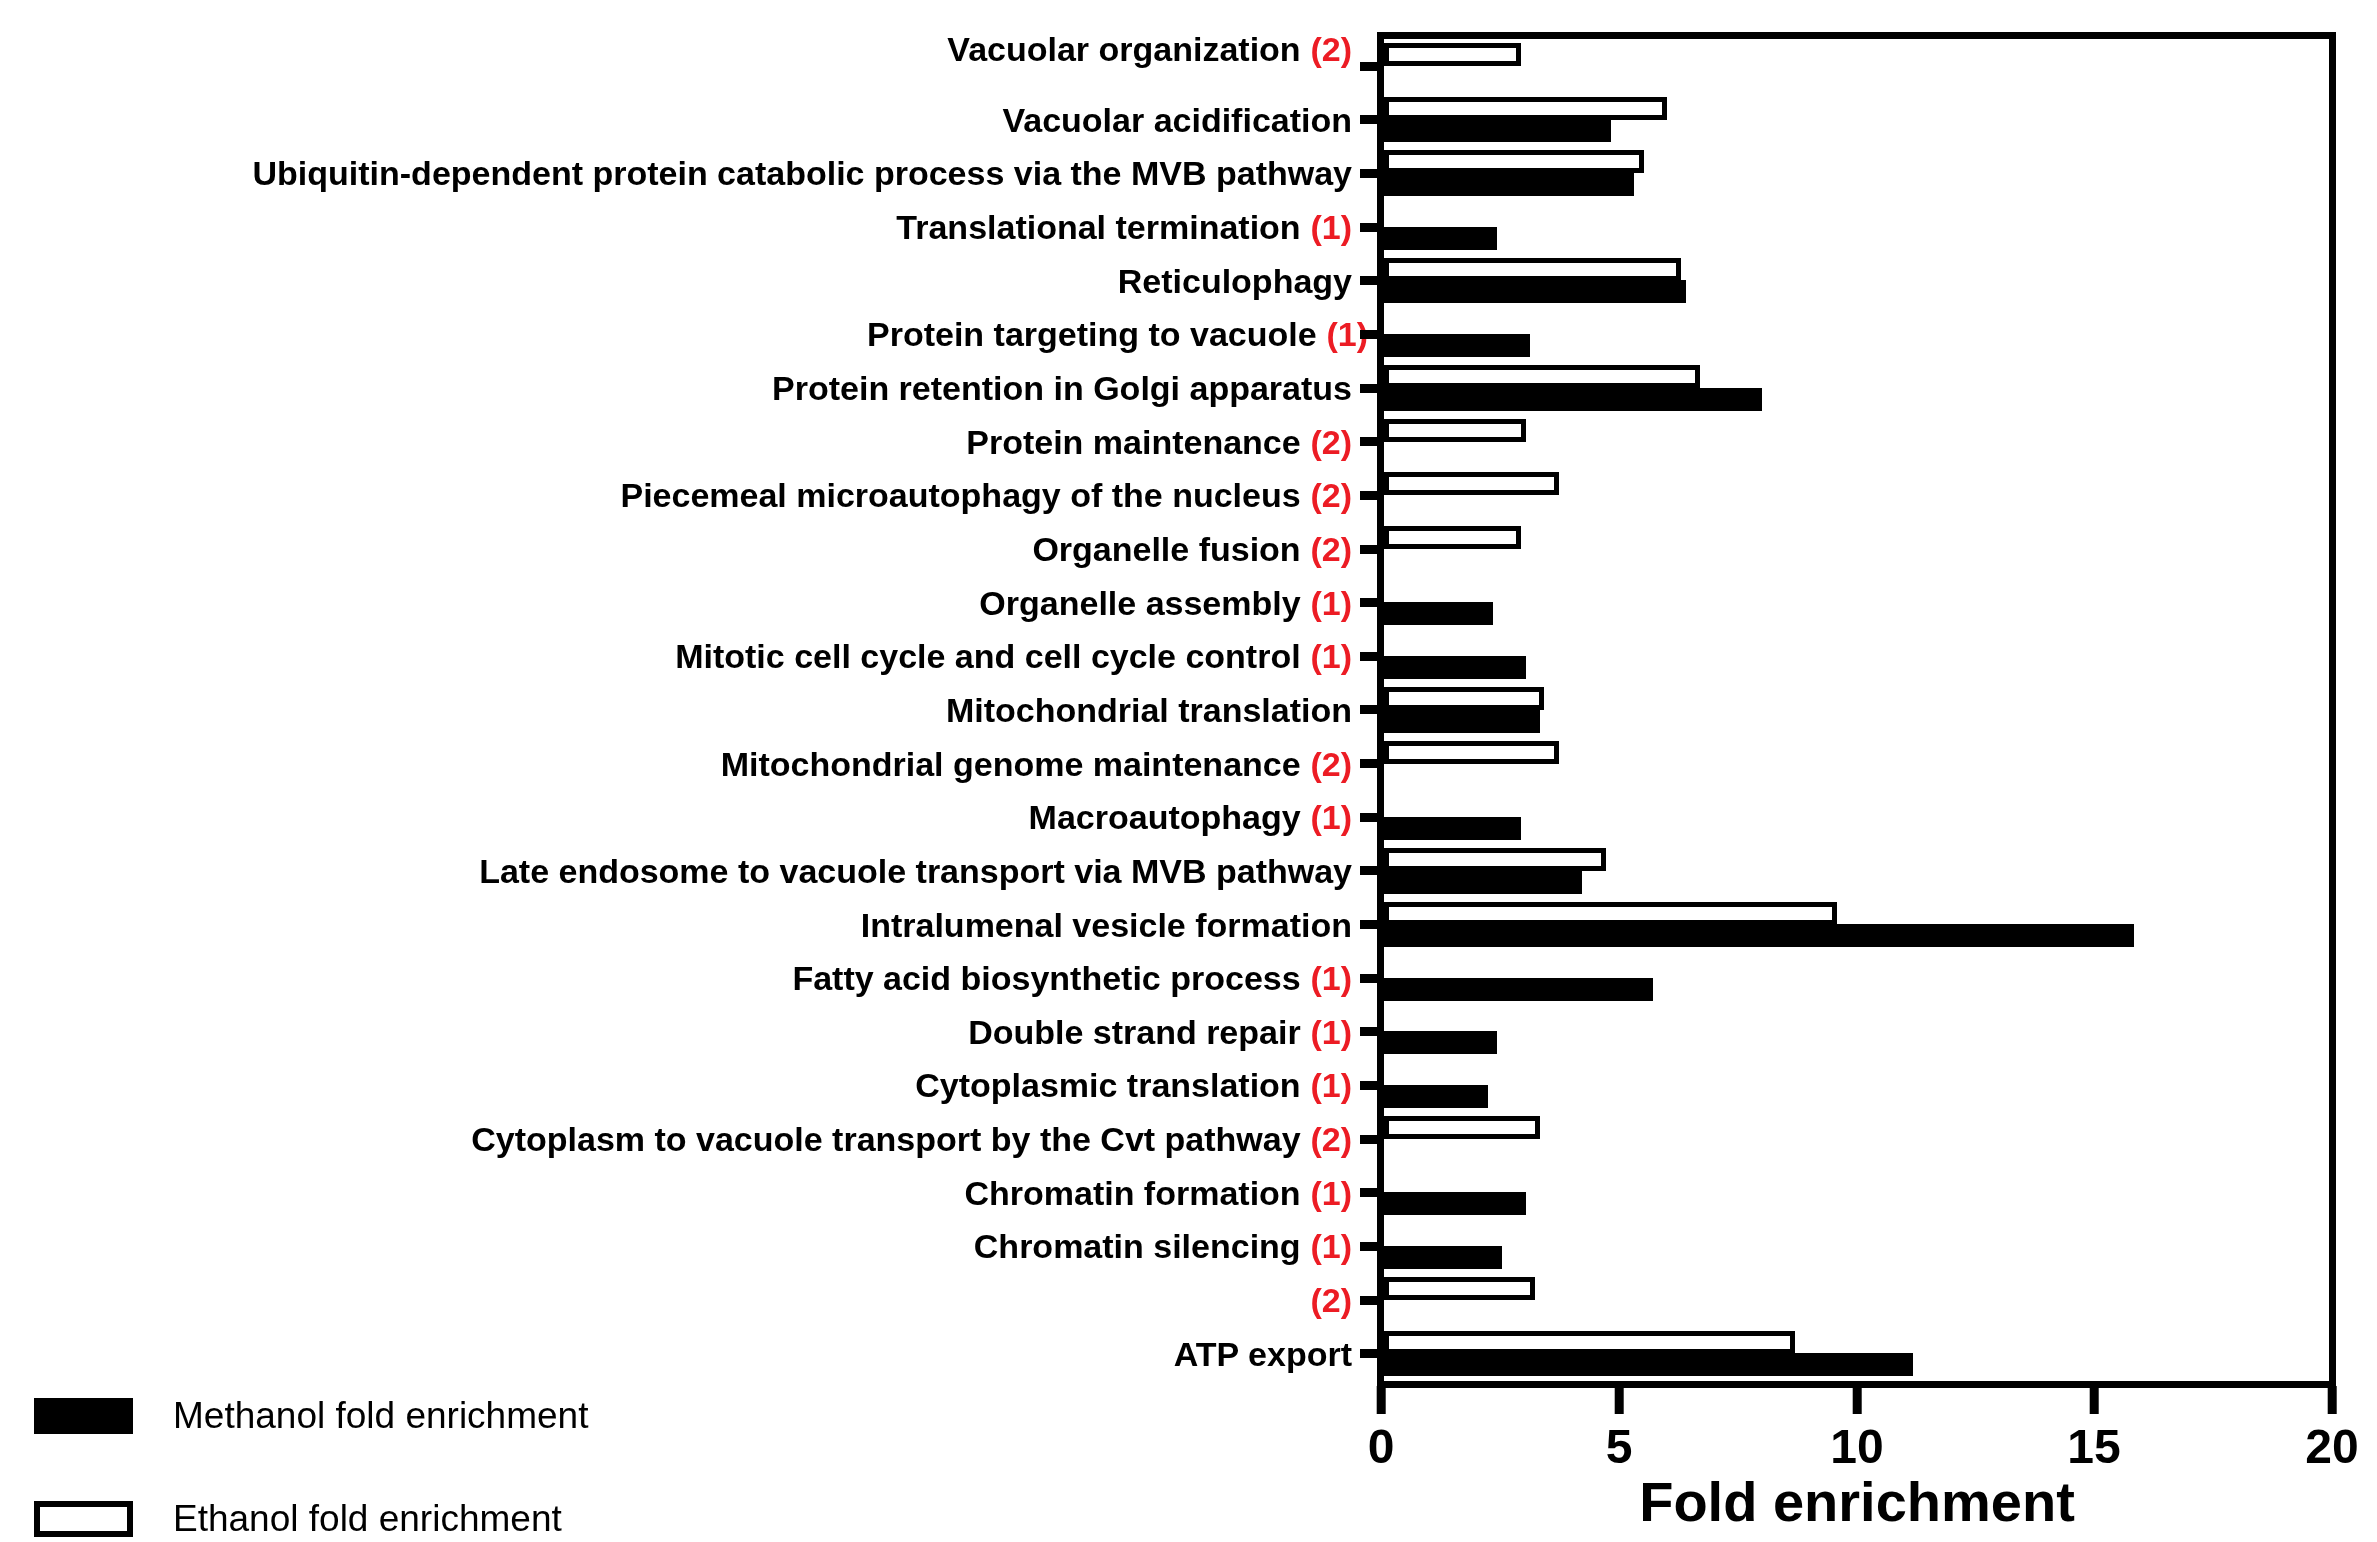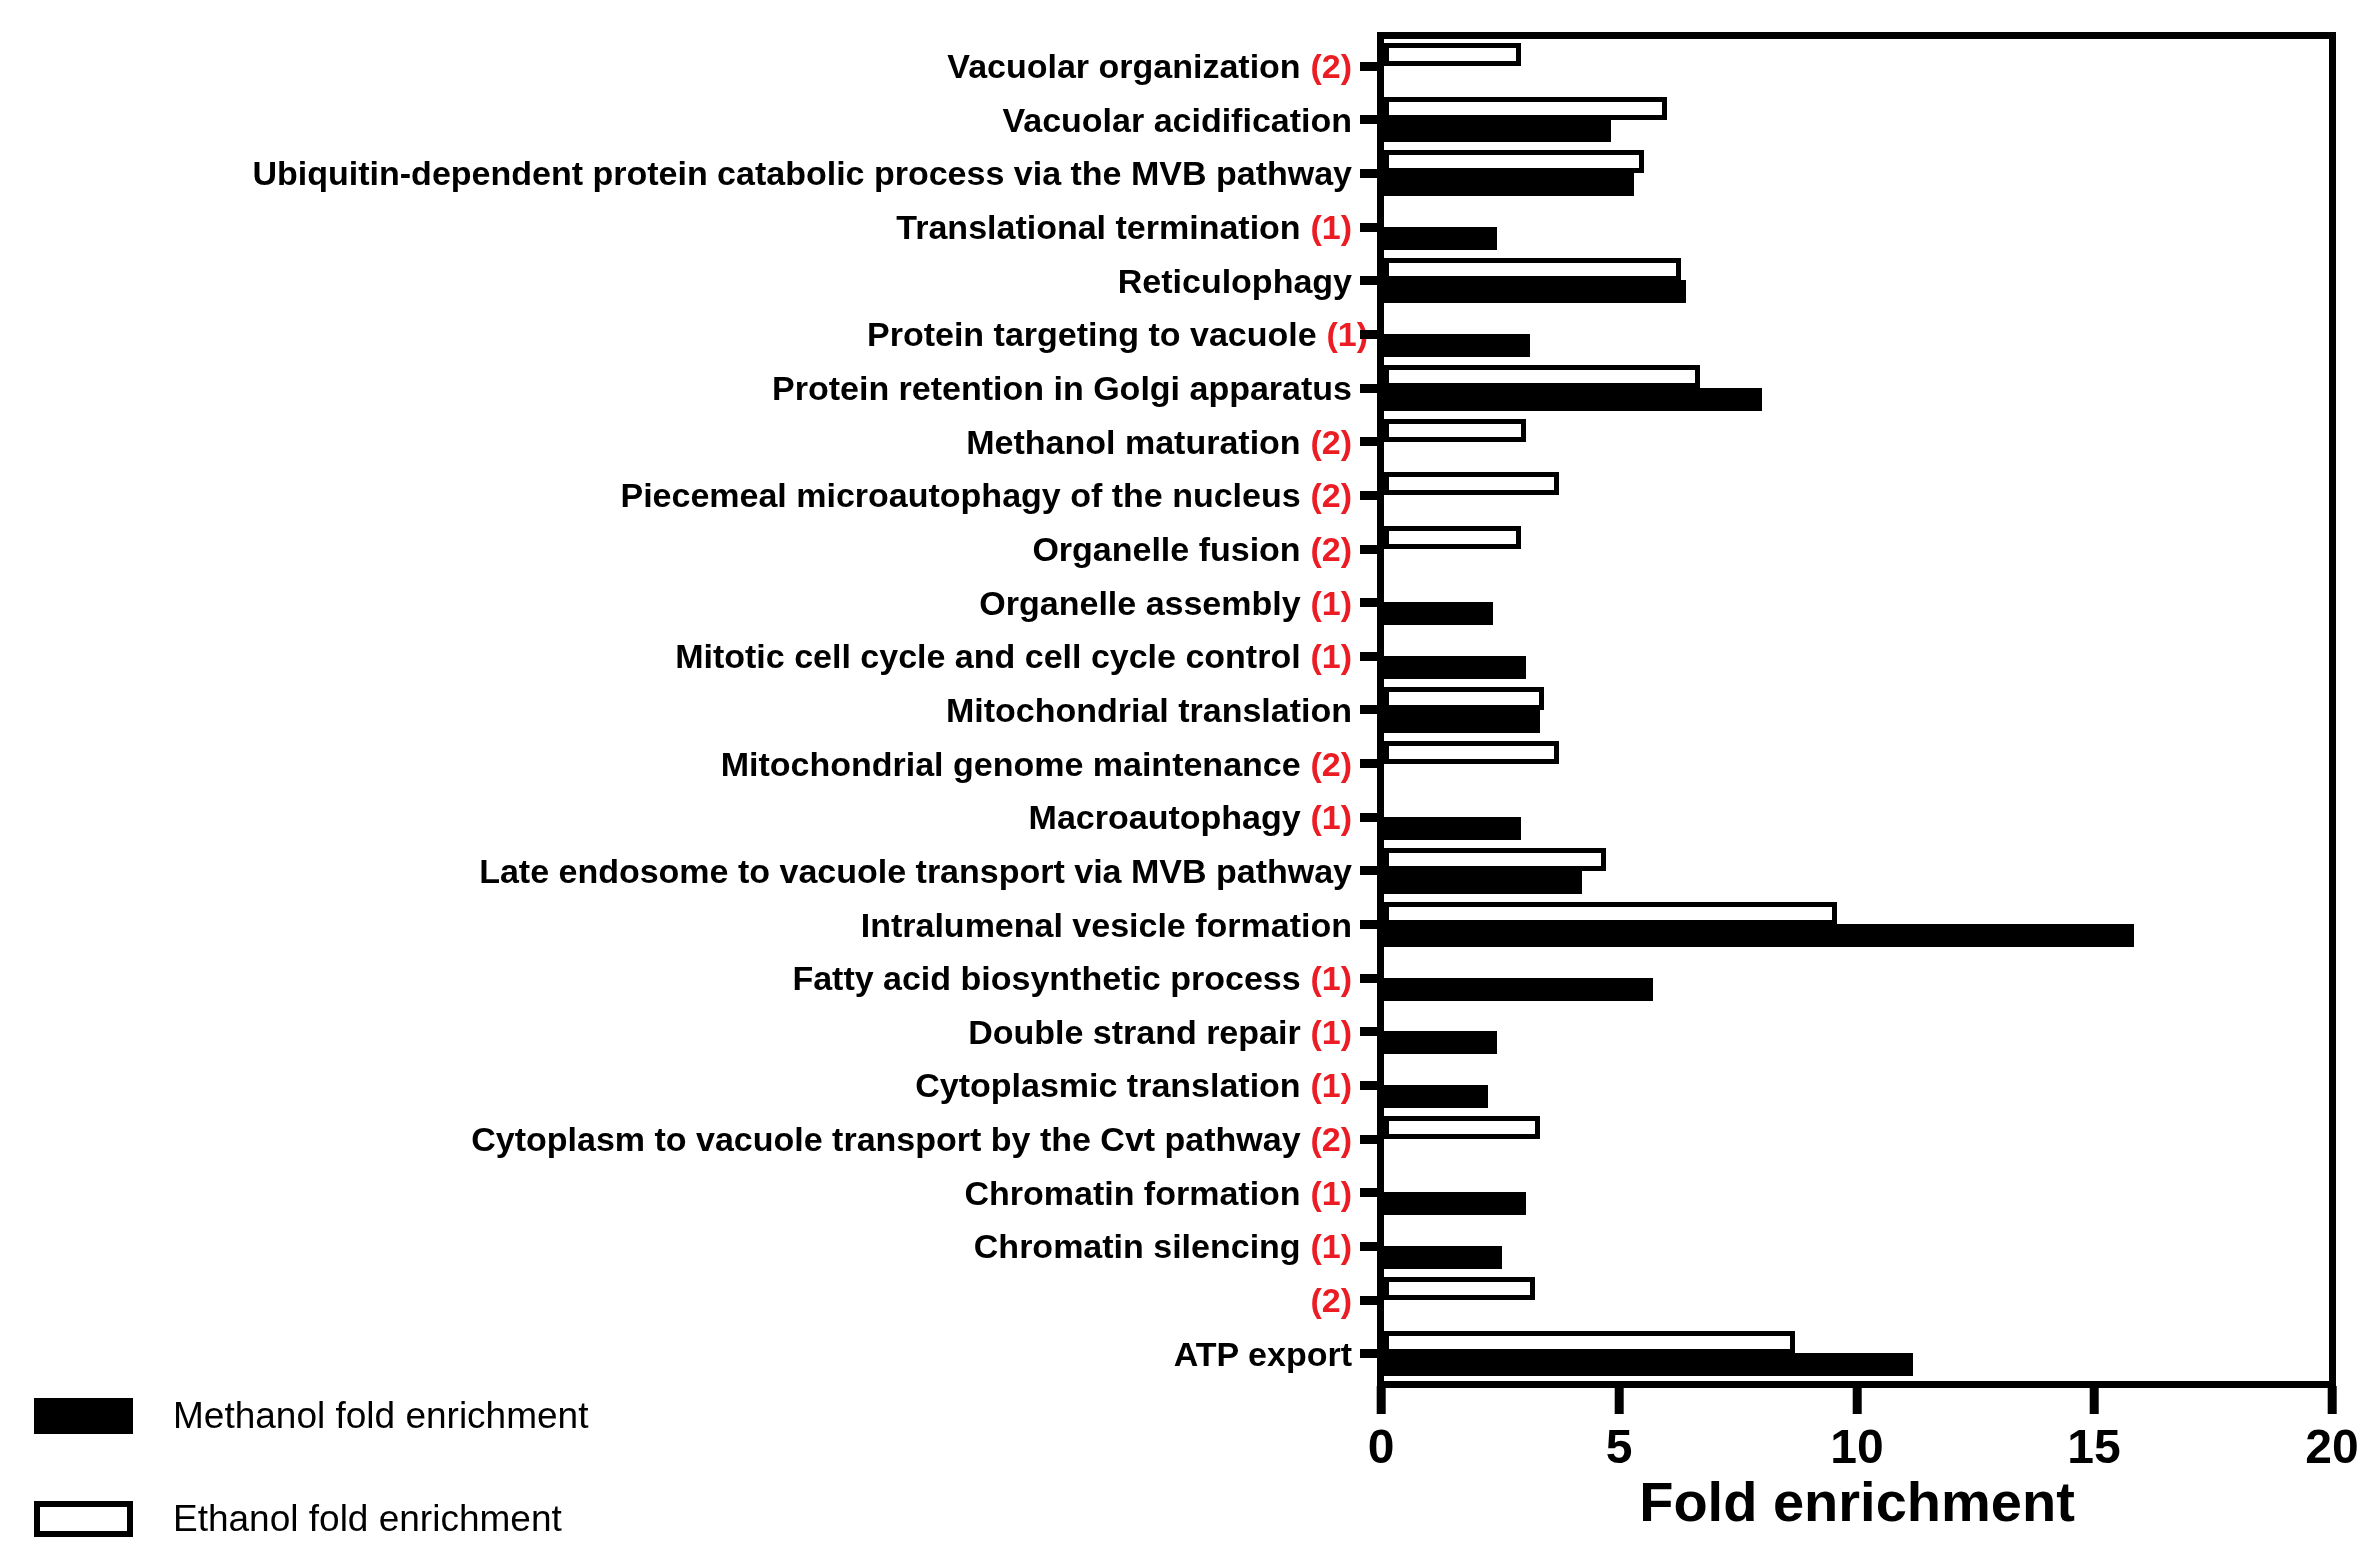--- a/index.html
+++ b/index.html
@@ -38,21 +38,21 @@
   .swatch-filled{background:#000;}
   .swatch-outlined{background:#fff;border:6.7px solid #000;}
   .legend-label{font-size:37px;font-weight:normal;line-height:1;white-space:nowrap;}
 </style>
 </head>
 <body>
 
 <div id="figure">
 
   <div id="labels">
-      <div class="cat-row" style="left: 0px; top: 39px; width: 1352px; height: 54px;">
+      <div class="cat-row" style="left: 0px; top: 22px; width: 1352px; height: 54px;">
         <span>Vacuolar organization</span>
         <span class="cat-note" style="color: rgb(236, 28, 36);">(2)</span>
       </div>
       <div class="cat-row" style="left: 0px; top: 93px; width: 1352px; height: 54px; text-align: center;">
         <span>Vacuolar acidification</span>
       </div>
       <div class="cat-row" style="left: 0px; top: 146px; width: 1352px; height: 54px;">
         <span>Ubiquitin-dependent protein catabolic process via the MVB pathway</span>
       </div>
       <div class="cat-row" style="left: 0px; top: 200px; width: 1352px; height: 54px;">
@@ -63,21 +63,21 @@
         <span>Reticulophagy</span>
       </div>
       <div class="cat-row" style="left: 0px; top: 307px; width: 1352px; height: 54px; padding-left: 16px;">
         <span>Protein targeting to vacuole</span>
         <span class="cat-note" style="color: rgb(236, 28, 36);">(1)</span>
       </div>
       <div class="cat-row" style="left: 0px; top: 361px; width: 1352px; height: 54px;">
         <span>Protein retention in Golgi apparatus</span>
       </div>
       <div class="cat-row" style="left: 0px; top: 415px; width: 1352px; height: 54px;">
-        <span>Methanol maturation</span>
+        <span>Protein maintenance</span>
         <span class="cat-note" style="color: rgb(236, 28, 36);">(2)</span>
       </div>
       <div class="cat-row" style="left: 0px; top: 468px; width: 1352px; height: 54px;">
         <span>Piecemeal microautophagy of the nucleus</span>
         <span class="cat-note" style="color: rgb(236, 28, 36);">(2)</span>
       </div>
       <div class="cat-row" style="left: 0px; top: 522px; width: 1352px; height: 54px;">
         <span>Organelle fusion</span>
         <span class="cat-note" style="color: rgb(236, 28, 36);">(2)</span>
       </div>

